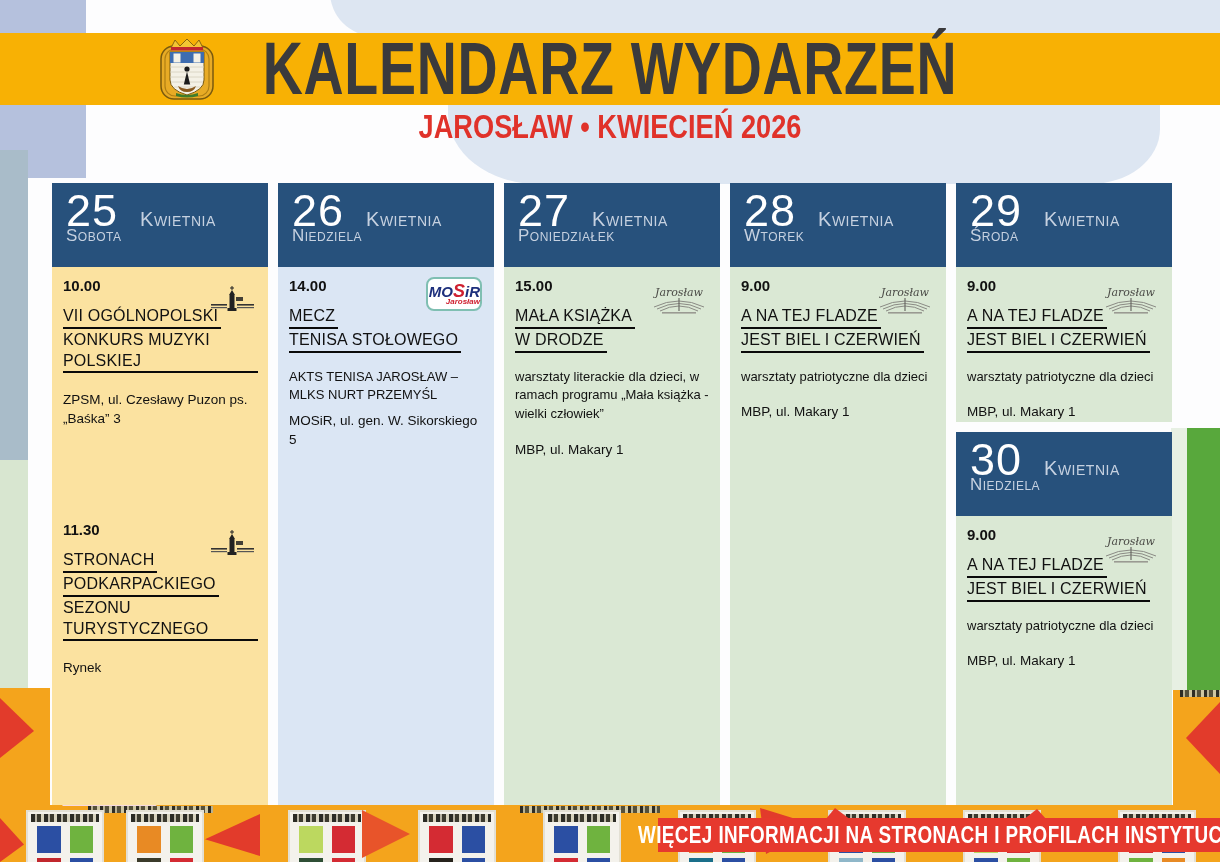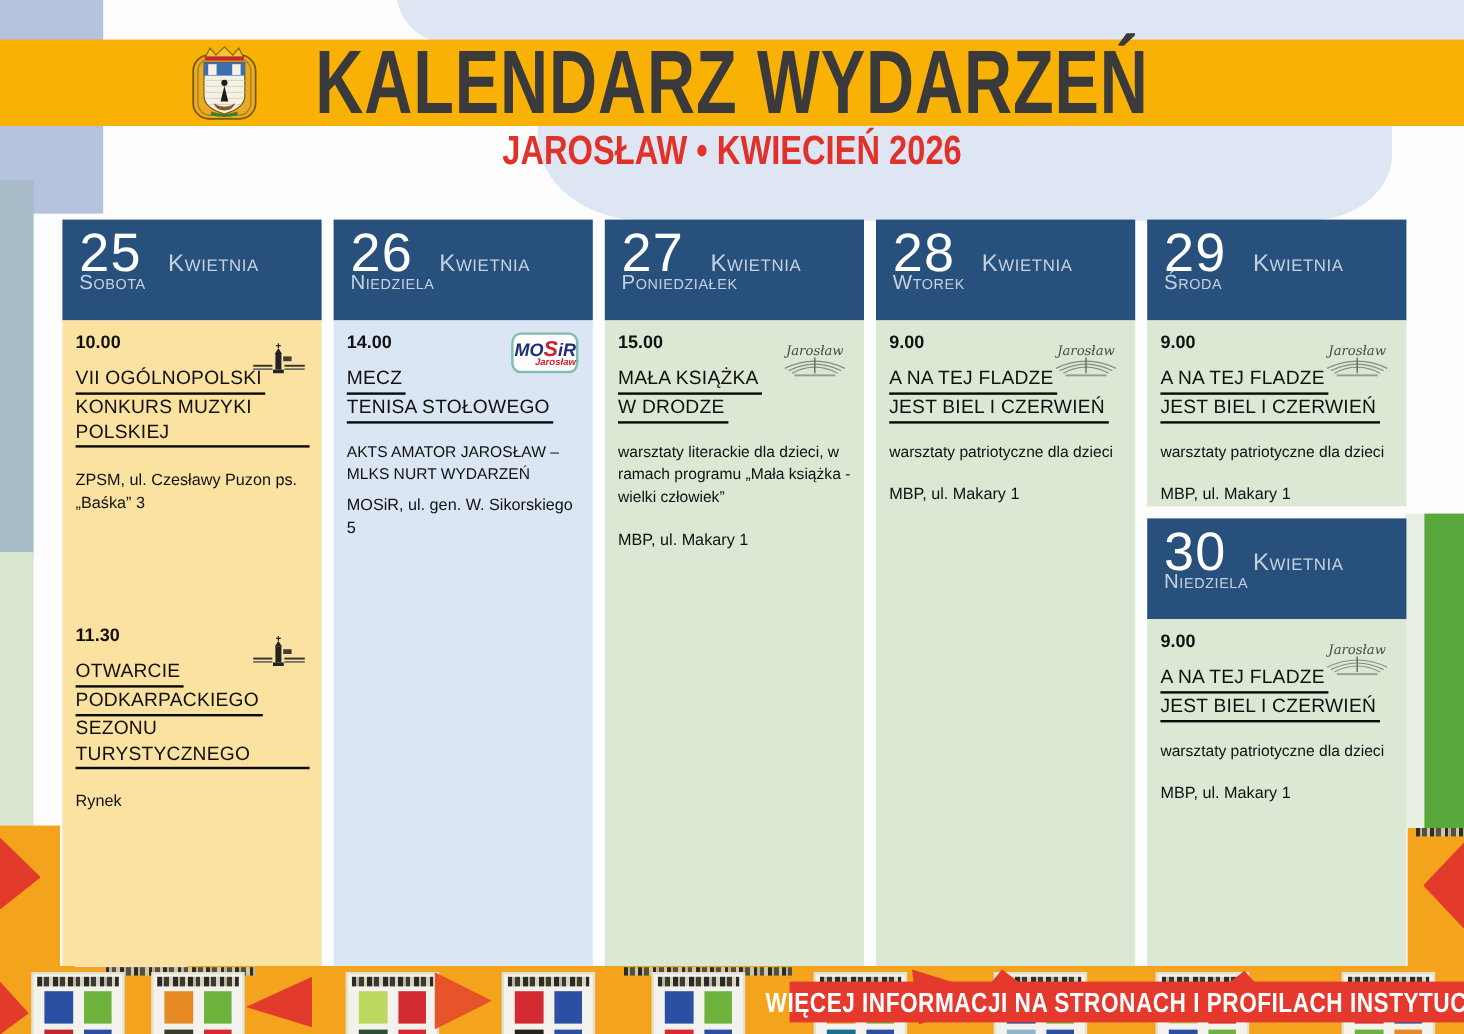--- a/index.html
+++ b/index.html
@@ -262,21 +262,21 @@
             <path d="M23,10 L26,5 L29,10 Z" fill="#222"></path>
             <rect x="23.5" y="10" width="5" height="13" fill="#222"></rect>
             <rect x="21.5" y="23" width="9" height="3" fill="#222"></rect>
             <rect x="30" y="12" width="7" height="4" fill="#222" opacity="0.85"></rect>
             <rect x="5" y="19" width="16" height="1.6" fill="#333"></rect>
             <rect x="31" y="19" width="17" height="1.6" fill="#333"></rect>
             <rect x="5" y="22" width="16" height="1.2" fill="#555"></rect>
             <rect x="31" y="22" width="17" height="1.2" fill="#555"></rect>
           </svg>
           <div class="etitle">
-            <span class="tl">OTWARCIE</span><br>
+            <span class="tl">STRONACH</span><br>
             <span class="tl">PODKARPACKIEGO</span><br>
             <span class="tl">SEZONU TURYSTYCZNEGO</span>
           </div>
           <div class="evenue">Rynek</div>
         </article>
       </div>
     </section>
 
     <section class="col t-blue">
       <div class="dhead">
@@ -290,21 +290,21 @@
         <article class="event">
           <div class="etime">14.00</div>
           <span class="elogo mosir">
             <span class="mosir-main"><span>MO</span><span class="red">S</span><span>iR</span></span>
             <span class="mosir-sub">Jarosław</span>
           </span>
           <div class="etitle">
             <span class="tl">MECZ</span><br>
             <span class="tl">TENISA STOŁOWEGO</span>
           </div>
-          <div class="edesc">AKTS AMATOR JAROSŁAW – MLKS NURT WYDARZEŃ</div>
+          <div class="edesc">AKTS TENISA JAROSŁAW – MLKS NURT PRZEMYŚL</div>
           <div class="evenue tight">MOSiR, ul. gen. W. Sikorskiego 5</div>
         </article>
       </div>
     </section>
 
     <section class="col t-green">
       <div class="dhead">
         <div class="row1">
           <span class="dnum">27</span>
           <span class="dmonth">Kwietnia</span>

